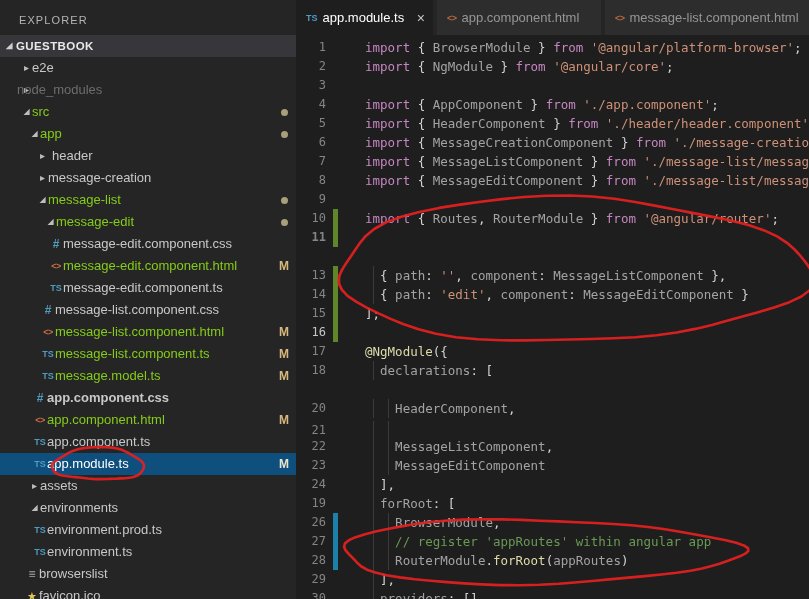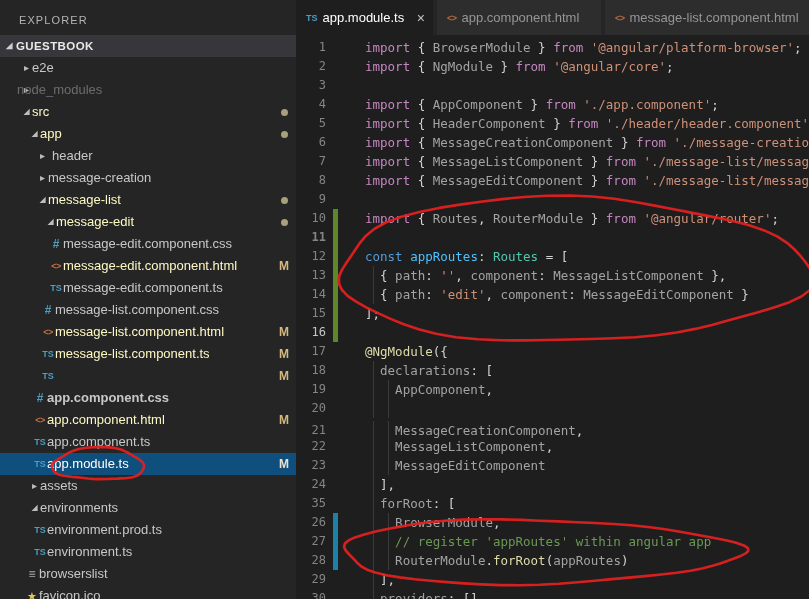--- a/index.html
+++ b/index.html
@@ -9,21 +9,21 @@
 
   
   .sidebar{width:296px;min-width:296px;background:#252526;overflow:hidden;position:relative;}
   .sb-title{height:35px;line-height:40px;padding-left:19px;font-size:11px;
             letter-spacing:1.1px;color:#b4b4b4;}
   .root-row{height:22px;line-height:22px;background:#37373b;position:relative;
             font-weight:bold;font-size:11.5px;letter-spacing:.4px;color:#e9e9e9;}
   .trow{height:22px;line-height:22px;position:relative;font-size:13px;color:#c8c8c8;}
   .trow.sel{background:#0e4f7d;}
   .lbl{position:absolute;top:0;white-space:nowrap;}
-  .st-modified .lbl{color:#fef9c3;}
+  .st-modified .lbl{color:#84cc16;}
   .st-dim .lbl{color:#6d6d6d;}
   .trow.sel .lbl{color:#ffffff;}
   .tw{position:absolute;top:0;width:11px;text-align:center;color:#bdbdbd;line-height:22px;}
   .tw.closed{font-size:10px;}
   .tw.open{font-size:8px;}
   .root-row .tw{color:#cfcfcf;}
   .fi{position:absolute;top:0;line-height:22px;width:14px;text-align:center;font-weight:bold;}
   .fi-ts{font-size:9px;color:#4e9cc0;}
   .fi-css{font-size:12px;color:#519aba;}
   .fi-html{font-size:9px;color:#cf7044;letter-spacing:-.5px;}
@@ -127,20 +127,21 @@
           <span class="lbl" style="left: 55px;">message-list.component.html</span>
           <span class="mbadge">M</span>
         </div>
         <div class="trow st-modified">
           <span class="fi fi-ts" style="left: 41px;">TS</span>
           <span class="lbl" style="left: 55px;">message-list.component.ts</span>
           <span class="mbadge">M</span>
         </div>
         <div class="trow st-modified">
           <span class="fi fi-ts" style="left: 41px;">TS</span>
+          <span class="lbl" style="left: 55px;">message.model.ts</span>
           <span class="mbadge">M</span>
         </div>
         <div class="trow st-normal">
           <span class="fi fi-css" style="left: 33px;">#</span>
           <span class="lbl" style="left: 47px; font-weight: bold;">app.component.css</span>
         </div>
         <div class="trow st-modified">
           <span class="fi fi-html" style="left: 33px;">&lt;&gt;</span>
           <span class="lbl" style="left: 47px;">app.component.html</span>
           <span class="mbadge">M</span>
@@ -236,25 +237,20 @@
         <div class="cl" style="top: 174px;">
           <span class="ln">10</span>
           <span class="gut ga"></span>
           <span class="codetext"><span class="tk-k">import</span><span class="tk-p"> { </span><span class="tk-v">Routes</span><span class="tk-p">, </span><span class="tk-v">RouterModule</span><span class="tk-p"> } </span><span class="tk-k">from</span><span class="tk-p"> </span><span class="tk-s">'@angular/router'</span><span class="tk-p">;</span></span>
         </div>
         <div class="cl" style="top: 193px; font-weight: bold;">
           <span class="ln">11</span>
           <span class="gut ga"></span>
           <span class="codetext"></span>
         </div>
-        <div class="cl" style="top: 212px;">
-          <span class="ln">12</span>
-          <span class="gut ga"></span>
-          <span class="codetext"><span class="tk-c">const</span><span class="tk-p"> </span><span class="tk-cv">appRoutes</span><span class="tk-p">: </span><span class="tk-t">Routes</span><span class="tk-p"> = [</span></span>
-        </div>
         <div class="cl" style="top: 231px;">
           <span class="ln">13</span>
           <span class="gut ga"></span>
           <span class="guide" style="left: 77px;"></span>
           <span class="codetext"><span class="tk-p">  { </span><span class="tk-v">path</span><span class="tk-p">: </span><span class="tk-s">''</span><span class="tk-p">, </span><span class="tk-v">component</span><span class="tk-p">: </span><span class="tk-v">MessageListComponent</span><span class="tk-p"> },</span></span>
         </div>
         <div class="cl" style="top: 250px;">
           <span class="ln">14</span>
           <span class="gut ga"></span>
           <span class="guide" style="left: 77px;"></span>
@@ -272,56 +268,50 @@
         </div>
         <div class="cl" style="top: 307px;">
           <span class="ln">17</span>
           <span class="codetext"><span class="tk-d">@NgModule</span><span class="tk-p">({</span></span>
         </div>
         <div class="cl" style="top: 326px;">
           <span class="ln">18</span>
           <span class="guide" style="left: 77px;"></span>
           <span class="codetext"><span class="tk-p">  </span><span class="tk-v">declarations</span><span class="tk-p">: [</span></span>
         </div>
-        <div class="cl" style="top: 345px;">
-          <span class="ln">19</span>
-          <span class="guide" style="left: 77px;"></span>
-          <span class="guide" style="left: 92px;"></span>
-          <span class="codetext"><span class="tk-p">    </span><span class="tk-v">AppComponent</span><span class="tk-p">,</span></span>
-        </div>
         <div class="cl" style="top: 364px;">
           <span class="ln">20</span>
           <span class="guide" style="left: 77px;"></span>
           <span class="guide" style="left: 92px;"></span>
+          <span class="codetext"><span class="tk-p">    </span><span class="tk-v">HeaderComponent</span><span class="tk-p">,</span></span>
         </div>
         <div class="cl" style="top: 386px;">
           <span class="ln">21</span>
           <span class="guide" style="left: 77px;"></span>
           <span class="guide" style="left: 92px;"></span>
-          <span class="codetext"><span class="tk-p">    </span><span class="tk-v">MessageCreationComponent</span><span class="tk-p">,</span></span>
         </div>
         <div class="cl" style="top: 402px;">
           <span class="ln">22</span>
           <span class="guide" style="left: 77px;"></span>
           <span class="guide" style="left: 92px;"></span>
           <span class="codetext"><span class="tk-p">    </span><span class="tk-v">MessageListComponent</span><span class="tk-p">,</span></span>
         </div>
         <div class="cl" style="top: 421px;">
           <span class="ln">23</span>
           <span class="guide" style="left: 77px;"></span>
           <span class="guide" style="left: 92px;"></span>
           <span class="codetext"><span class="tk-p">    </span><span class="tk-v">MessageEditComponent</span></span>
         </div>
         <div class="cl" style="top: 440px;">
           <span class="ln">24</span>
           <span class="guide" style="left: 77px;"></span>
           <span class="codetext"><span class="tk-p">  ],</span></span>
         </div>
         <div class="cl" style="top: 459px;">
-          <span class="ln">35</span>
+          <span class="ln">19</span>
           <span class="guide" style="left: 77px;"></span>
           <span class="codetext"><span class="tk-p">  </span><span class="tk-v">forRoot</span><span class="tk-p">: [</span></span>
         </div>
         <div class="cl" style="top: 478px;">
           <span class="ln">26</span>
           <span class="gut gm"></span>
           <span class="guide" style="left: 77px;"></span>
           <span class="guide" style="left: 92px;"></span>
           <span class="codetext"><span class="tk-p">    </span><span class="tk-v">BrowserModule</span><span class="tk-p">,</span></span>
         </div>

